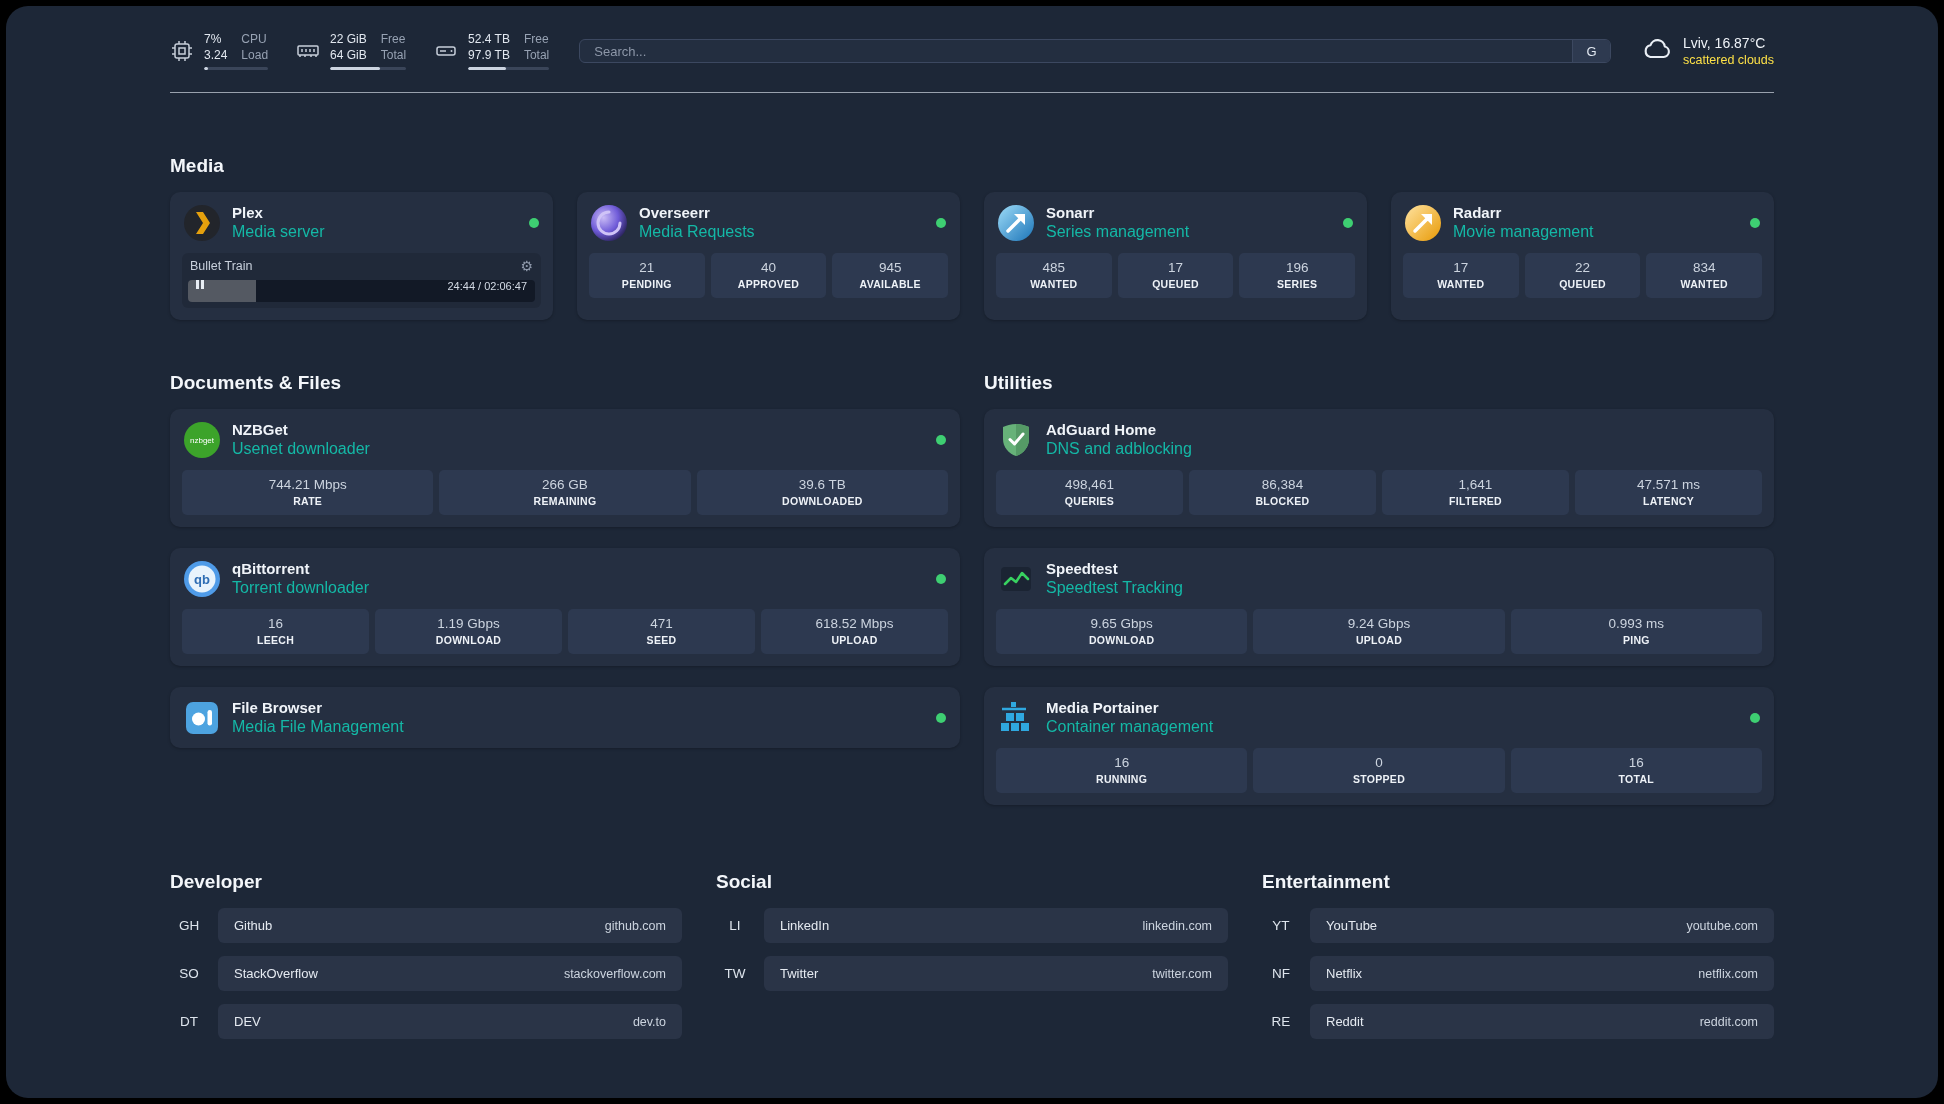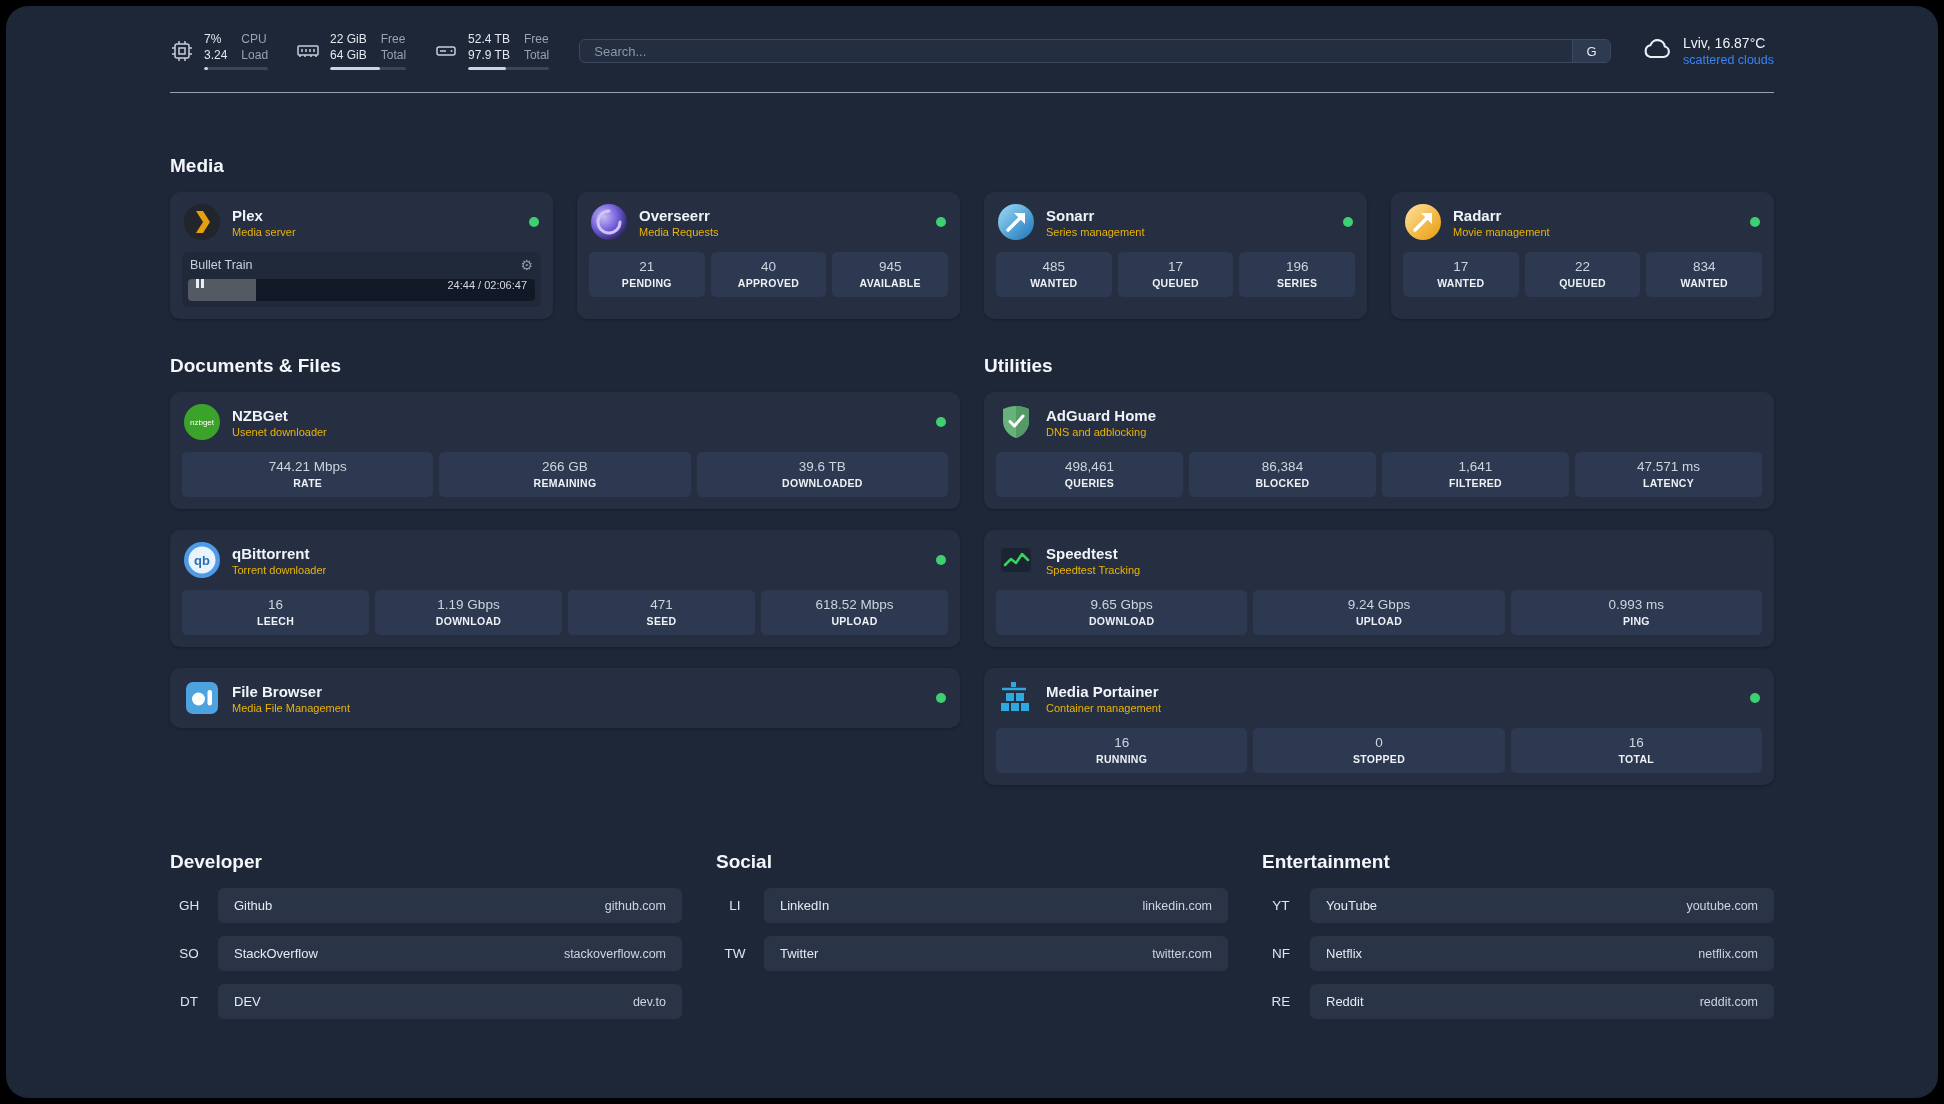--- a/index.html
+++ b/index.html
@@ -15,38 +15,38 @@
   .mon-val { color:#e2e8f0; }
   .mon-lab { color:#97a2b3; }
   .mon-bar { height:3px; background:#3a4559; border-radius:2px; margin-top:4px; overflow:hidden; }
   .mon-fill { height:100%; background:#ccd4e0; border-radius:2px; }
   .searchwrap { flex:1; position:relative; display:flex; }
   .search-input { flex:1; height:24px; background:#232e40; border:1px solid #3c4860; border-radius:6px; color:#cdd5e0; padding:0 50px 0 14px; font-size:13px; outline:none; }
   .search-input::placeholder { color:#8d97a8; }
   .search-engine { position:absolute; right:1px; top:1px; bottom:1px; width:38px; background:#2e3a50; border:none; border-left:1px solid #3c4860; border-radius:0 5px 5px 0; color:#e3e9f1; font-size:13px; cursor:pointer; }
   .weather { display:flex; align-items:center; gap:10px;justify-content:center; }
   .weather-loc { font-size:14px; color:#eff3f8; }
-  .weather-cond { font-size:12.5px; color:#3b82f6; margin-top:2px; }
+  .weather-cond { font-size:12.5px; color:#fde047; margin-top:2px; }
   .divider { border:none; border-top:1.5px solid #b9c1cb; opacity:.8; margin:22px 164px 0; }
 
   
   .content { padding:0 164px 40px; }
   .section-title { font-size:19px; font-weight:600; color:#f3f6fa; }
   .media-section { margin-top:62px; }
   .media-grid { display:grid; grid-template-columns:repeat(4,1fr); gap:24px; margin-top:15px; }
-  .twocol { display:grid; grid-template-columns:1fr 1fr; gap:24px; margin-top:36px; align-items:start; }
+  .twocol { display:grid; grid-template-columns:1fr 1fr; gap:24px; margin-top:52px; align-items:start; }
   .col-stack { display:flex; flex-direction:column; gap:21px; margin-top:15px; }
 
   
   .card { background:#252f41; border-radius:10px; box-shadow:0 1px 3px rgba(0,0,0,.25); }
   .card-head { display:flex; align-items:center; gap:12px; padding:12px 14px; }
   .svc-icon { width:36px; height:36px; flex:0 0 auto; }
   .svc-icon svg { display:block; }
   .svc-title { font-size:15px; font-weight:600; color:#f0f4f9; }
-  .svc-sub { font-size:11px; color:#eab308; margin-top:2px; }
+  .svc-sub { font-size:16px; color:#14b8a6; margin-top:2px;text-align:center; }
   .dot { width:10px; height:10px; border-radius:50%; background:#3ecf72; margin-left:auto; flex:0 0 auto; }
   .stats { display:flex; gap:6px; padding:0 12px 12px; }
   .stat { flex:1; background:#2d3950; border-radius:5px; text-align:center; padding:7px 8px 8px; }
   .stat-val { font-size:13.5px; color:#ccd4df; }
   .stat-lab { font-size:10.5px; font-weight:700; color:#eef2f7; margin-top:3px; letter-spacing:.3px; }
 
   
   .player { margin:0 12px 12px; background:rgba(0,0,0,.12); border-radius:6px; padding:5px 6px 6px; }
   .player-top { display:flex; justify-content:space-between; align-items:center; font-size:12.5px; color:#c8d0dc; padding:0 2px 6px; }
   .gear-icon { color:#8f99ab; font-size:14px; cursor:pointer; }

